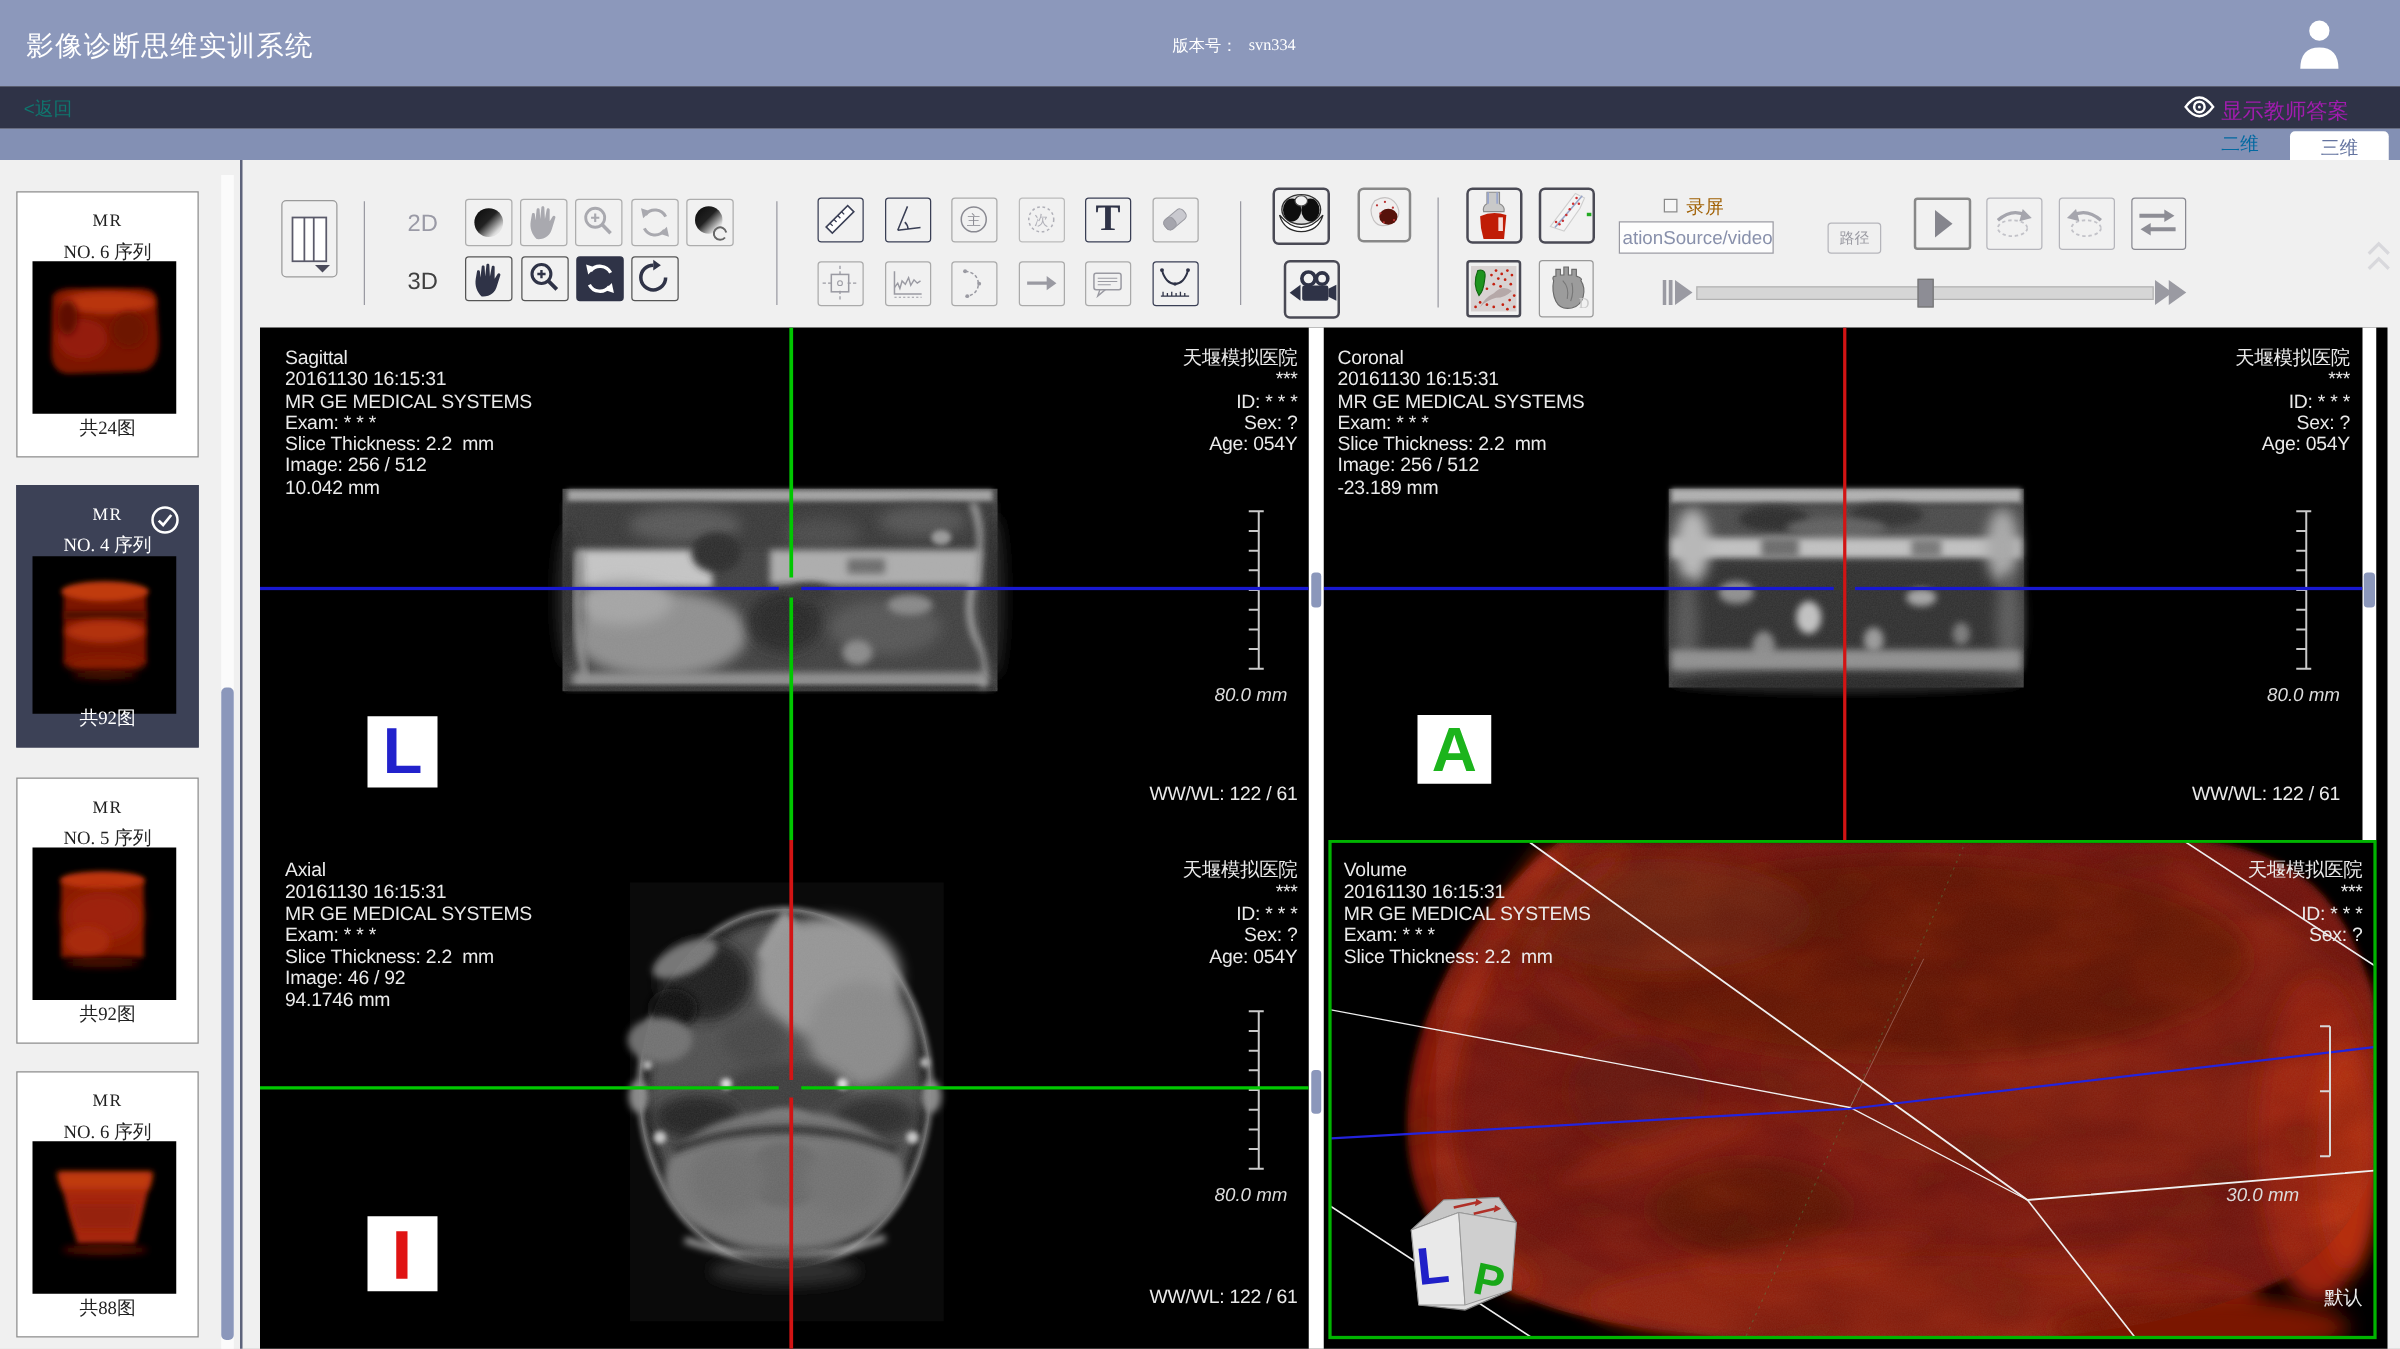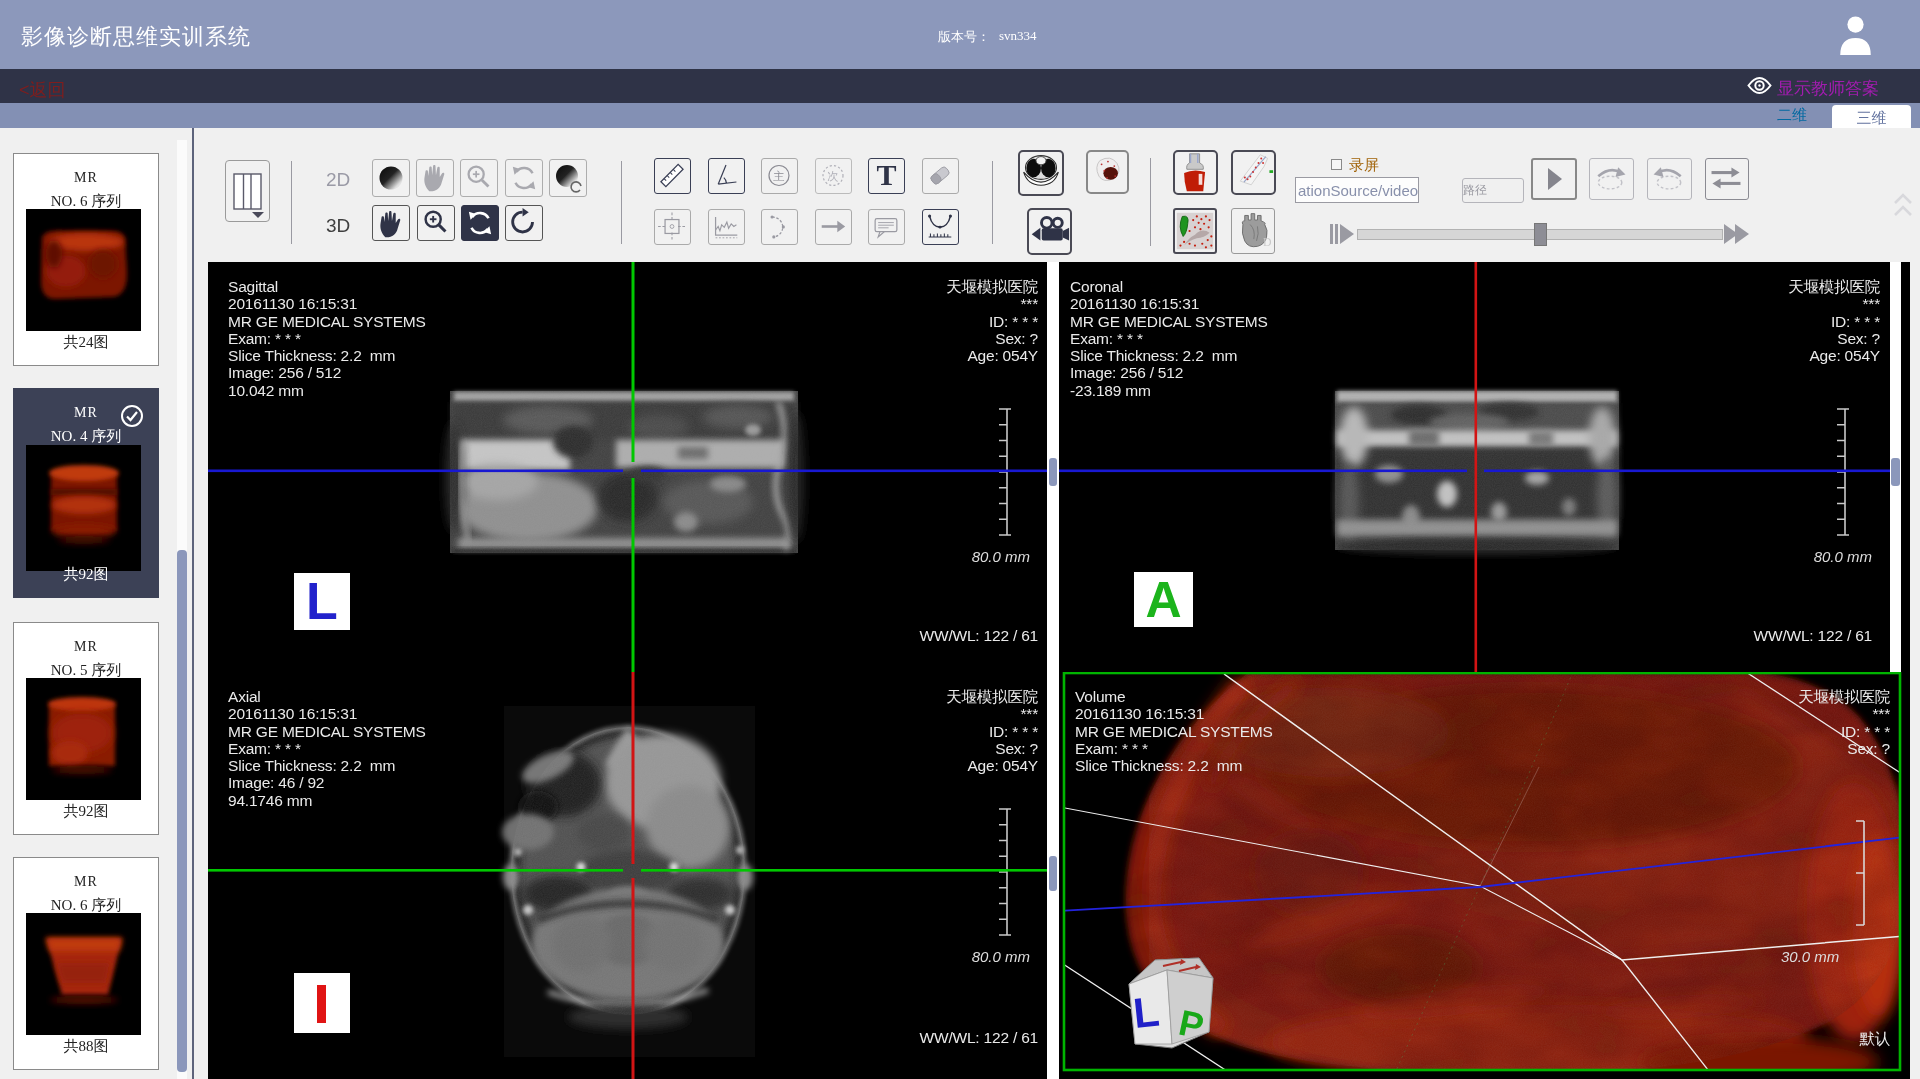--- a/index.html
+++ b/index.html
@@ -25,21 +25,21 @@
 <div class="a" id="bar1"></div>
 <div class="a" id="bar2"></div>
 <div class="a" id="bar3"></div>
 <div class="a" style="left:21px;top:22px;color:#fff;font-size:22px;letter-spacing:1px">影像诊断思维实训系统</div>
 <div class="a" style="left:938px;top:28px;color:#fff;font-size:13px">版本号：</div>
 <div class="a" style="left:999px;top:28px;color:#fff;font-size:13px;font-family:'Liberation Serif',serif">svn334</div>
 <svg class="a" style="left:1839px;top:15px" width="33" height="42" viewBox="0 0 34 44">
     <circle cx="17" cy="10" r="8.5" fill="#fff"></circle>
     <path d="M1 42 Q1 24 17 24 Q33 24 33 42 Z" fill="#fff"></path>
   </svg>
-<div class="a" style="left:19px;top:78px;color:#7f1d1d;font-size:18px">&lt;返回</div>
+<div class="a" style="left:19px;top:78px;color:#0f766e;font-size:15px">&lt;返回</div>
 <svg class="a" style="left:1747px;top:76px" width="25" height="19" viewBox="0 0 25 19">
     <path d="M1.5 9.5 Q7 2 12.5 2 Q18 2 23.5 9.5 Q18 17 12.5 17 Q7 17 1.5 9.5 Z" fill="none" stroke="#fff" stroke-width="2"></path>
     <circle cx="12.5" cy="9.5" r="4.2" fill="none" stroke="#fff" stroke-width="2"></circle>
     <circle cx="12.5" cy="9.5" r="1.2" fill="#fff"></circle>
   </svg>
 <div class="a" style="left:1777px;top:77px;color:#a21caf;font-size:17px">显示教师答案</div>
 <div class="a" style="left:1777px;top:106px;color:#0369a1;font-size:15px">二维</div>
 <div class="a" style="left:1832px;top:105px;width:79px;height:23px;background:#fff;border-radius:4px 4px 0 0"></div>
 <div class="a" style="left:1832px;top:109px;width:79px;text-align:center;color:#63739f;font-size:15px">三维</div>
 
@@ -334,21 +334,21 @@
       <path d="M14 6 h4 v5 h3 V4 h4 v7 h3 V6 h4 v6 Q38 14 36 16 Q40 22 38 30 Q36 38 28 40 Q18 42 14 34 Q10 26 12 16 Q10 12 14 12 Z" fill="#9c9c9c" stroke="#6a6a6a"></path>
       <path d="M20 16 Q26 22 24 32 M28 18 Q30 26 27 34" stroke="#777" fill="none"></path>
       <text x="34" y="40" font-size="13" fill="#c9c9c9" font-family="Liberation Serif">D</text>
     </svg></div>
 
 <div class="a" style="left:1331px;top:159px;width:11px;height:11px;border:1px solid #8a8a8a;background:#f6f6f6"></div>
 <div class="a" style="left:1349px;top:156px;font-size:15px;color:#a16207">录屏</div>
 <div class="a" style="left:1295px;top:177px;width:124px;height:26px;border:1px solid #9a9aa2;border-radius:0;background:#fdfdfd;overflow:hidden">
     <div style="font-size:15px;color:#8890ab;margin:4px 0 0 2px;white-space:nowrap">ationSource/video</div>
   </div>
-<div class="a" style="left:1462px;top:178px;width:62px;height:25px;border:1px solid #b5b5bb;border-radius:3px;text-align:left;font-size:12px;color:#9a9aa2;line-height:23px">路径</div>
+<div class="a" style="left:1462px;top:178px;width:43px;height:25px;border:1px solid #b5b5bb;border-radius:3px;text-align:center;font-size:12px;color:#9a9aa2;line-height:23px">路径</div>
 <div class="btnd" style="left:1531px;top:158px;width:46px;height:42px;border-color:#888;border-width:2px"><svg width="42" height="38">
       <polygon points="15,8 29,19 15,30" fill="#85858d"></polygon>
     </svg></div>
 <div class="btnd" style="left:1589px;top:158px;width:45px;height:42px;border-color:#b5b5bb"><svg width="41" height="38" viewBox="0 0 45 42">
       <ellipse cx="22" cy="26" rx="13" ry="7" fill="none" stroke="#c2c2c8" stroke-width="1.6" stroke-dasharray="3 2.5"></ellipse>
       <path d="M9 19 Q22 8 34 15" stroke="#a5a5ad" stroke-width="3" fill="none"></path>
       <polygon points="31,9 39,17 28,20" fill="#a5a5ad"></polygon>
     </svg></div>
 <div class="btnd" style="left:1647px;top:158px;width:45px;height:42px;border-color:#b5b5bb"><svg width="41" height="38" viewBox="0 0 45 42">
       <ellipse cx="23" cy="26" rx="13" ry="7" fill="none" stroke="#c2c2c8" stroke-width="1.6" stroke-dasharray="3 2.5"></ellipse>

